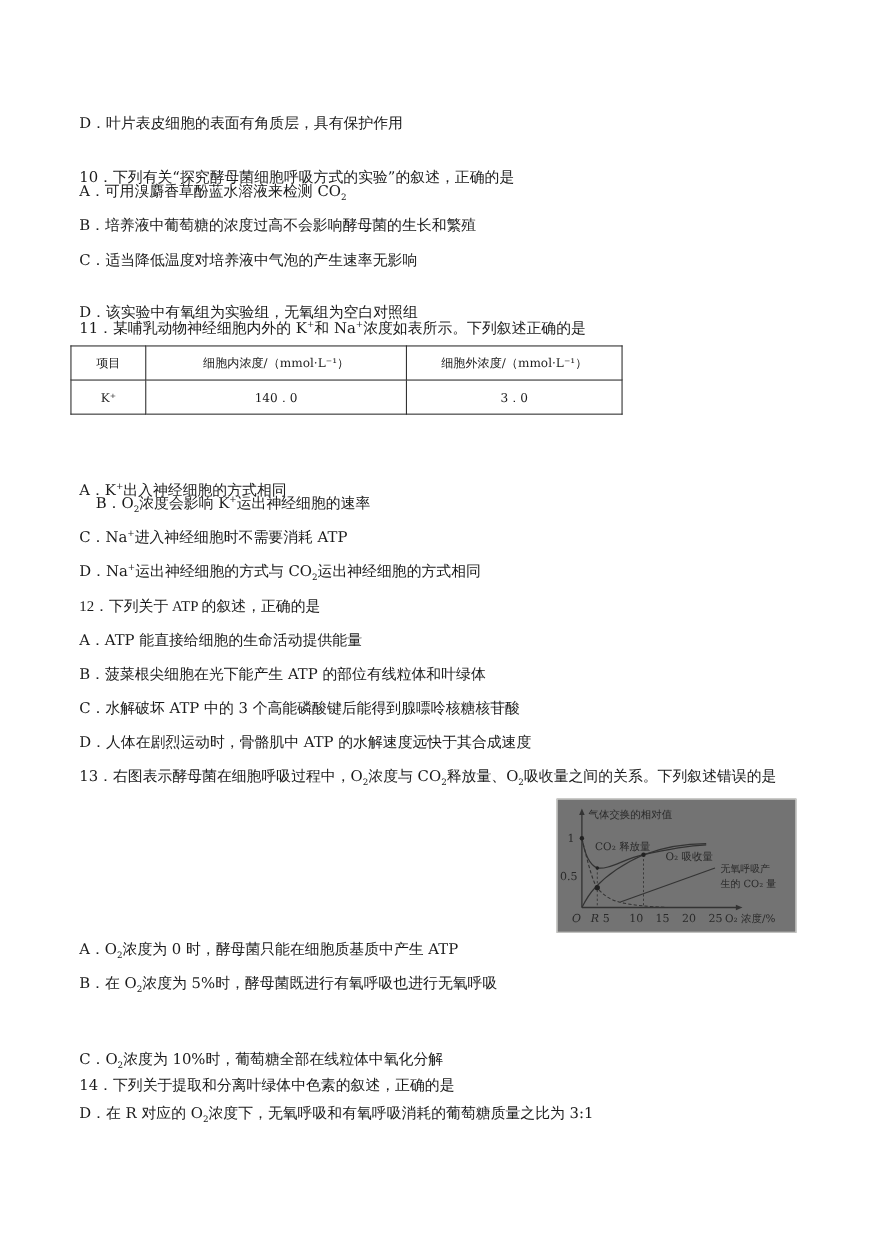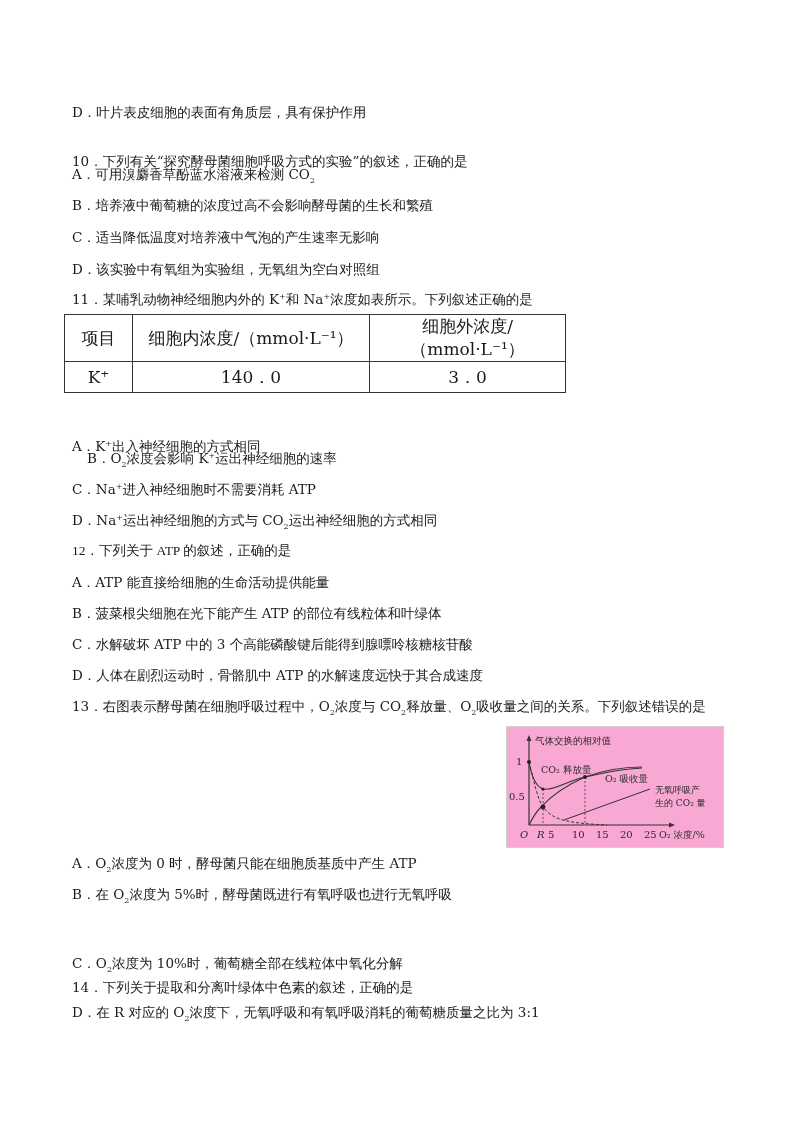--- a/index.html
+++ b/index.html
@@ -6,44 +6,44 @@
   body {
     width: 793px; height: 1122px; background: #ffffff; position: relative; overflow: hidden;
     font-family: "DejaVu Serif", "Liberation Serif", serif; color: #1a1a1a;
   }
   .line {
     position: absolute; left: 72px; font-size: 13.5px; line-height: 18px; white-space: nowrap;
   }
   sub, sup { font-size: 8px; line-height: 0; }
   table.ion {
     position: absolute; left: 64px; top: 314px; width: 502px; border-collapse: collapse;
-    font-size: 17px;
+    font-size: 11px;
   }
   table.ion td, table.ion th {
     border: 1.3px solid #333; height: 30px; text-align: center; font-weight: normal; padding: 0;
   }
   table.ion th.c0, table.ion td.c0 { width: 67px; }
   table.ion th.c1 { width: 236px; }
   .figure {
     position: absolute; left: 506px; top: 726px; width: 216px; height: 120px;
-    background: #f9a8d4; border: 1px solid #cfcfcc;
+    background: #737373; border: 1px solid #cfcfcc;
   }
   .figure svg { width: 216px; height: 120px; display: block; }
   .figure text { font-family: "DejaVu Serif", serif; fill: #2a2a2a; }
 </style>
 </head>
 <body>
 
 <div class="line" style="top:103px;">D．叶片表皮细胞的表面有角质层，具有保护作用</div>
 
 <div class="line" style="top:134px;margin-top:18px;">10．下列有关“探究酵母菌细胞呼吸方式的实验”的叙述，正确的是</div>
 <div class="line" style="top:165px;"><span>A．可用溴麝香草酚蓝水溶液来检测 CO</span><sub>2</sub></div>
 <div class="line" style="top:196px;">B．培养液中葡萄糖的浓度过高不会影响酵母菌的生长和繁殖</div>
 <div class="line" style="top:228px;">C．适当降低温度对培养液中气泡的产生速率无影响</div>
-<div class="line" style="top:260px;">D．该实验中有氧组为实验组，无氧组为空白对照组</div>
+<div class="line" style="top:275px;">D．该实验中有氧组为实验组，无氧组为空白对照组</div>
 
 <div class="line" style="top:290px;"><span>11．某哺乳动物神经细胞内外的 K</span><sup>+</sup><span>和 Na</span><sup>+</sup><span>浓度如表所示。下列叙述正确的是</span></div>
 
 <table class="ion">
   <tbody>
       <tr>
     <th class="c0">项目</th>
     <th class="c1">细胞内浓度/（mmol·L⁻¹）</th>
     <th>细胞外浓度/（mmol·L⁻¹）</th>
   </tr>

